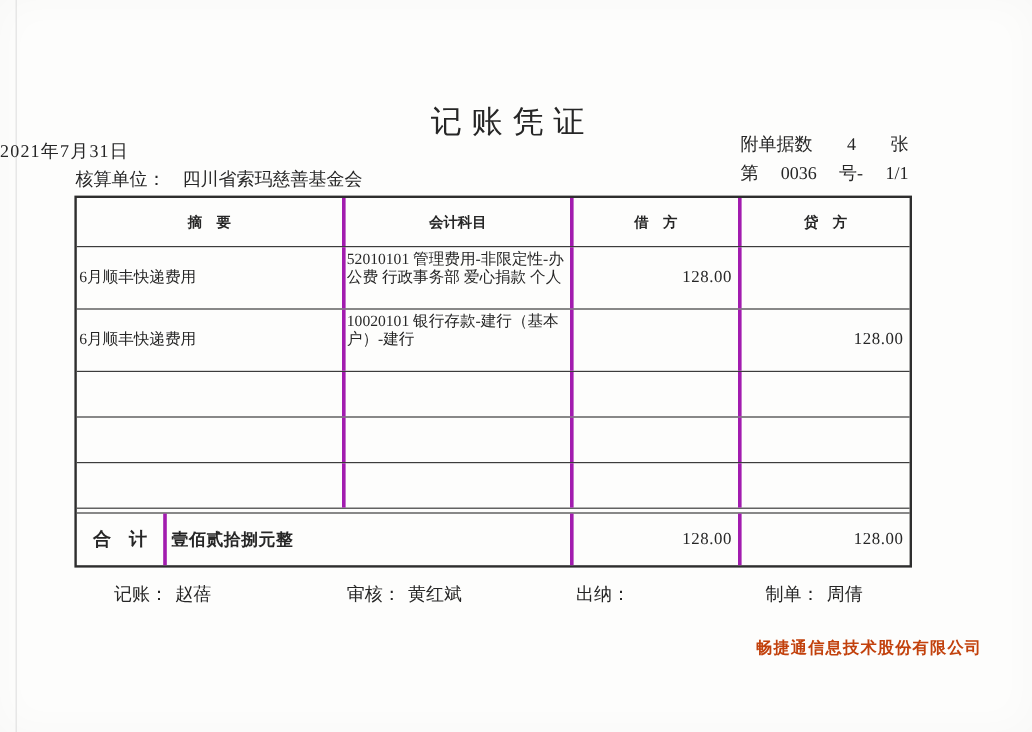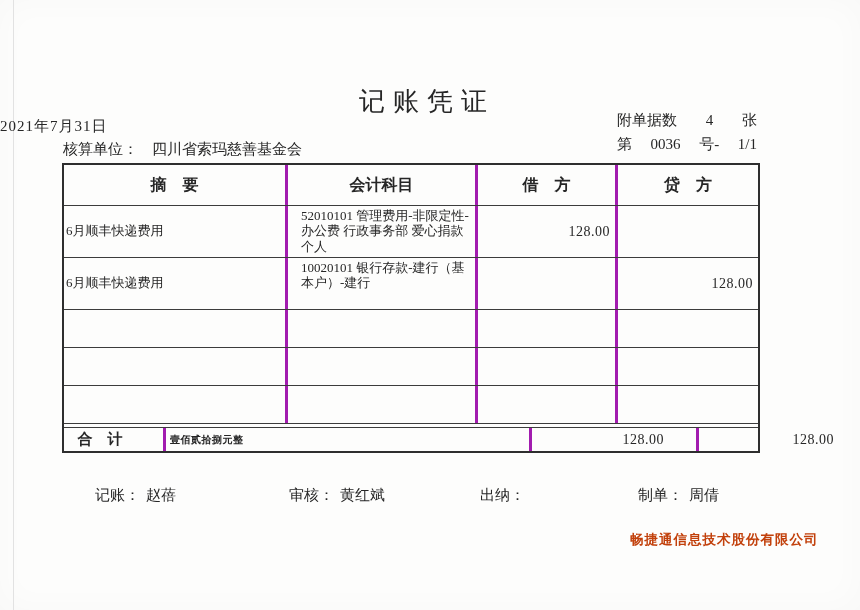--- a/index.html
+++ b/index.html
@@ -68,56 +68,55 @@
   }
   .trow {
     display: grid;
     grid-template-columns: 221px 190px 140px 143px;
   }
   .trow + .trow { border-top: 1px solid #3c3c3c; }
   .trow > div + div { border-left: 3px solid #a21caf; }
   .row-header { height: 40px; }
   .row-header > div {
     display: flex; align-items: center; justify-content: center;
-    font-size: 16px; font-weight: bold;
+    font-size: 12px; font-weight: bold;
   }
   .row-data-1 { height: 52px; }
   .row-data-2 { height: 52px; }
   .row-empty { height: 38px; }
   .row-gap { display: block; height: 4px; }
   .row-total {
-    height: 24px;
+    height: 44px;
     grid-template-columns: 72px 339px 140px 143px;
-    gap: 27px;
   }
   .cell-summary {
     display: flex; align-items: center;
     font-size: 13px;
     padding: 1px 2px 1px 2px;
     line-height: 1.15;
   }
   .cell-subject {
     font-size: 13px;
-    padding: 2px 2px 1px 13px;
+    padding: 2px 2px 1px 1px;
     line-height: 1.18;
     word-break: break-all;
   }
   .cell-amount {
     display: flex; align-items: center; justify-content: flex-end;
     font-size: 14px;
     padding-right: 5px;
     letter-spacing: 0.5px;
   }
   .cell-total-label {
     display: flex; align-items: center; justify-content: center;
     font-size: 15px; font-weight: bold;
   }
   .cell-words {
     display: flex; align-items: center;
-    font-size: 10px; font-weight: bold;
+    font-size: 14px; font-weight: bold;
     padding-left: 4px;
     letter-spacing: 0.5px;
   }
   .signatures { position: absolute; top: 486px; left: 0; width: 860px; font-size: 15px; }
   .sig { position: absolute; white-space: nowrap; }
   .sig .sig-name { margin-left: 6px; }
   .sig-1 { left: 95px; }
   .sig-2 { left: 289px; }
   .sig-3 { left: 480px; }
   .sig-4 { left: 638px; }

